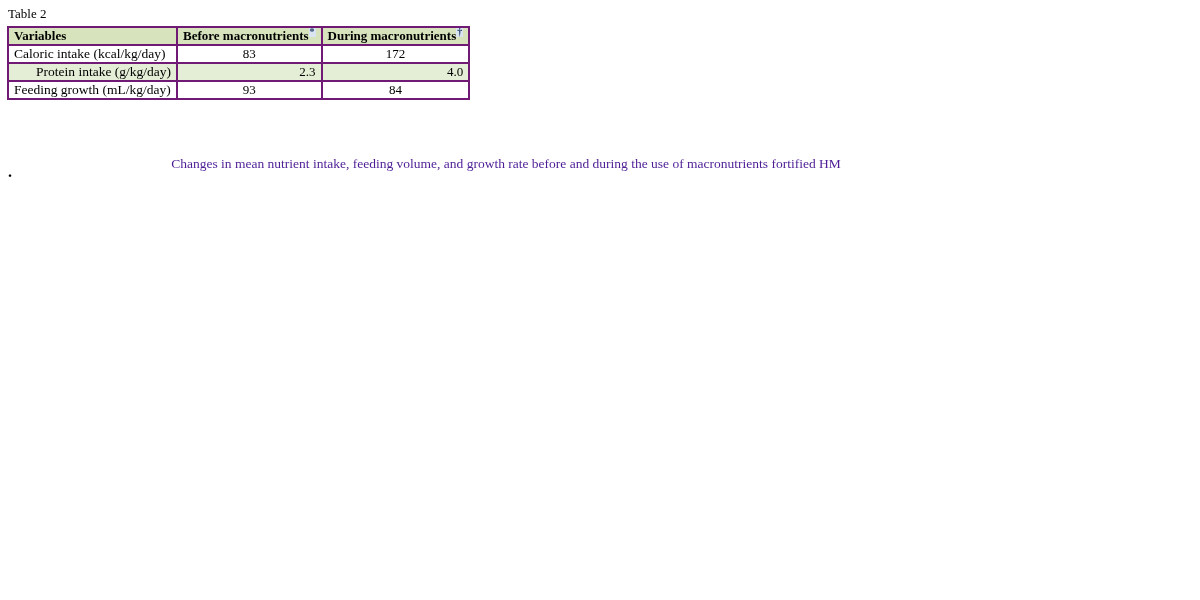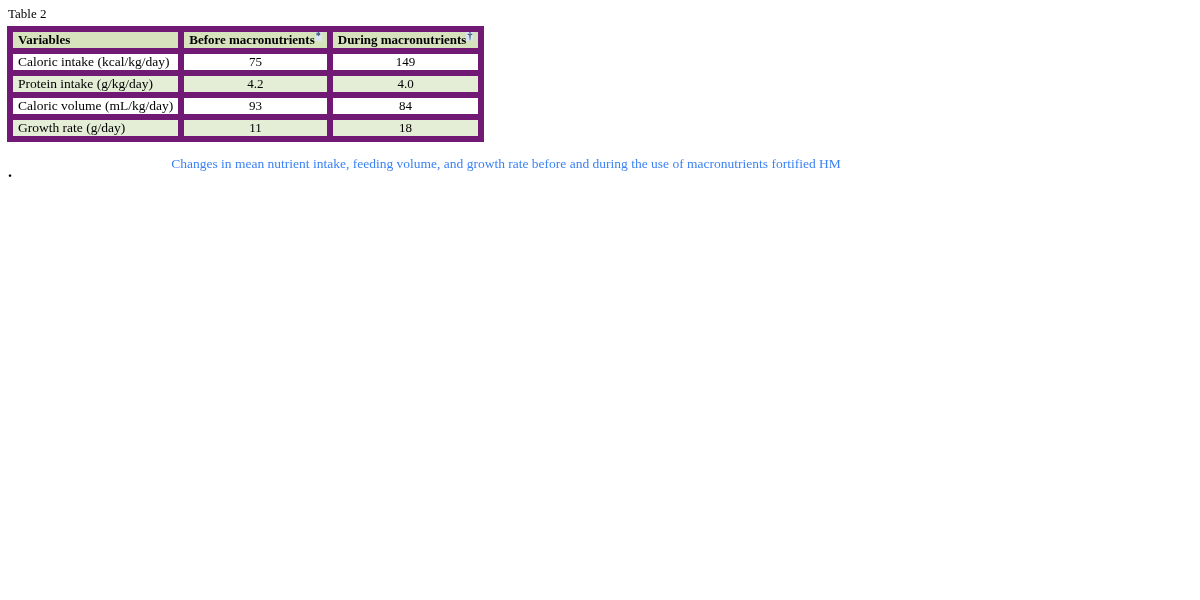--- a/index.html
+++ b/index.html
@@ -23,56 +23,56 @@
   table.data-table {
     position: absolute;
     left: 7px;
     top: 26px;
     border-collapse: collapse;
     table-layout: fixed;
     font-size: 13px;
   }
   table.data-table th,
   table.data-table td {
-    border: 6px solid #701a75;
+    border: 2px solid #701a75;
     height: 18px;
     padding: 0 5px;
     vertical-align: middle;
     white-space: nowrap;
     overflow: hidden;
   }
   table.data-table th {
     text-align: left;
     font-weight: bold;
     font-size: 13px;
   }
   .col-var { width: 169px; }
   .col-before { width: 124px; }
   .col-during { width: 127px; }
   tr.header-row th { background: #d6e3bc; }
-  tr.band td { background: #e4edd5; }
+  tr.band td { background: #e4edd5; text-align: right; }
   tr.plain td { background: #ffffff; }
   td.num { text-align: center; }
   td.var { text-align: left; font-size: 13.5px; }
   sup.footnote-ref {
     font-size: 10px;
     color: #17365d;
     background: #dbe5f1;
     vertical-align: super;
     line-height: 0;
     padding: 0 1px;
   }
   .caption {
     position: absolute;
     left: 0;
     top: 156px;
     width: 1012px;
     text-align: center;
     font-size: 13.5px;
-    color: #3b82f6;
+    color: #4c1d95;
   }
   .trailing-period {
     position: absolute;
     left: 8px;
     top: 163px;
     font-size: 16px;
     font-weight: bold;
     color: #000000;
   }
 </style>
@@ -98,37 +98,32 @@
           <span>Before macronutrients</span><sup class="footnote-ref">*</sup>
         </th>
         <th>
           <span>During macronutrients</span><sup class="footnote-ref">†</sup>
         </th>
       </tr>
     </thead>
     <tbody>
       <tr class="plain">
         <td class="var">Caloric intake (kcal/kg/day)</td>
-        <td class="num">75</td>
-        <td class="num">149</td>
+        <td class="num">83</td>
+        <td class="num">172</td>
       </tr>
       <tr class="band">
         <td class="var">Protein intake (g/kg/day)</td>
-        <td class="num">4.2</td>
+        <td class="num">2.3</td>
         <td class="num">4.0</td>
       </tr>
       <tr class="plain">
-        <td class="var">Caloric volume (mL/kg/day)</td>
+        <td class="var">Feeding growth (mL/kg/day)</td>
         <td class="num">93</td>
         <td class="num">84</td>
-      </tr>
-      <tr class="band">
-        <td class="var">Growth rate (g/day)</td>
-        <td class="num">11</td>
-        <td class="num">18</td>
       </tr>
     </tbody>
   </table>
 
   <div class="caption">Changes in mean nutrient intake, feeding volume, and growth rate before and during the use of macronutrients fortified HM</div>
 
   <div class="trailing-period">.</div>
 
 </div>
 

